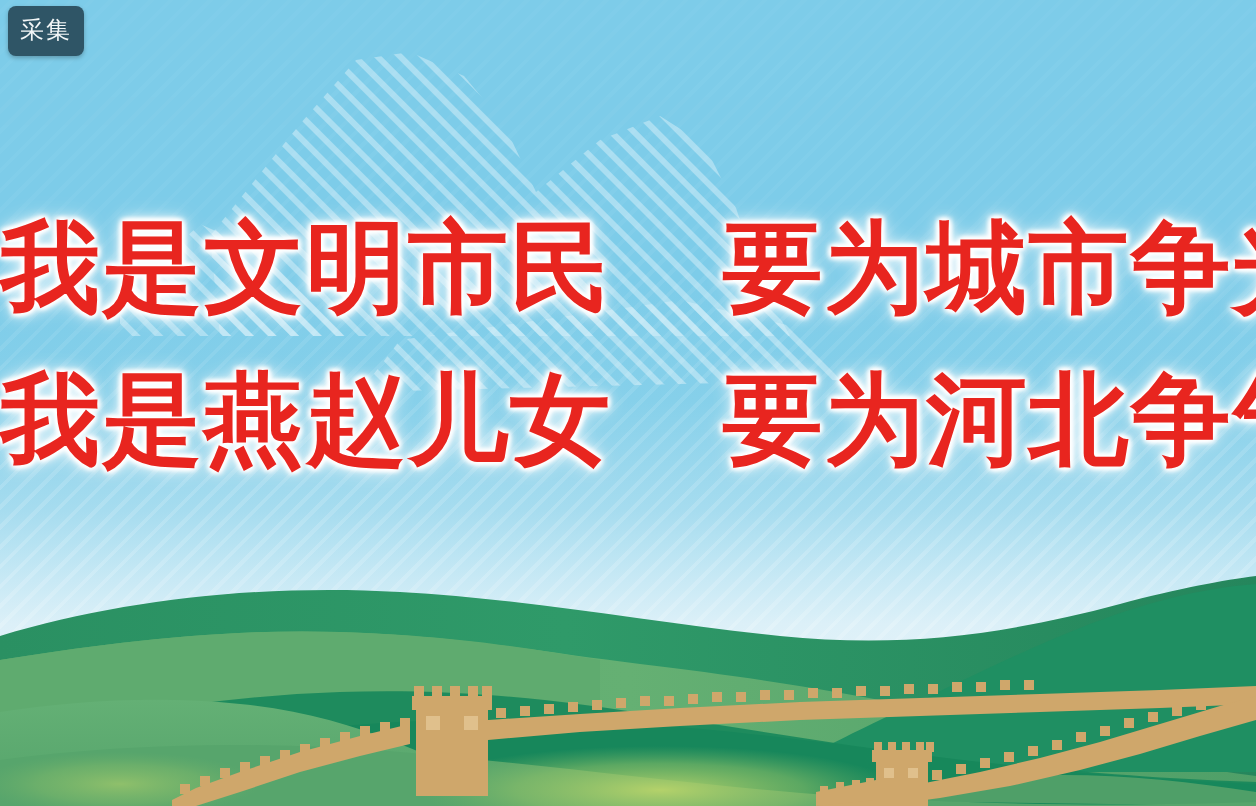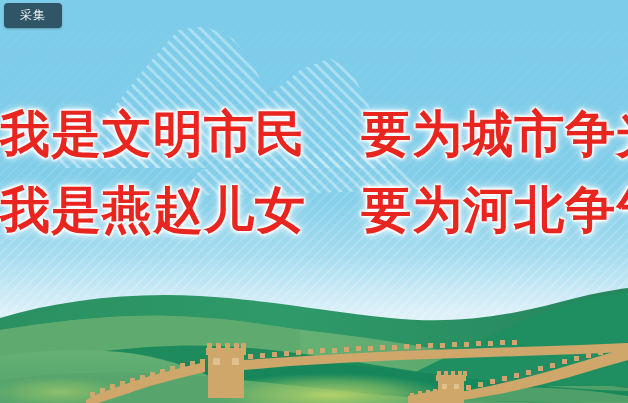--- a/index.html
+++ b/index.html
@@ -106,21 +106,21 @@
         1px -1px 2px rgba(255,255,255,0.95),
         -1px 1px 2px rgba(255,255,255,0.95),
         0 0 11px rgba(255,255,255,0.8);
   }
 
   
   .capture-button {
     position: absolute;
     left: 4px;
     top: 3px;
-    width: 58px;
+    width: 38px;
     height: 25px;
     border-radius: 4px;
     background: #2f5566;
     color: #f2f6f7;
     font-size: 12px;
     line-height: 25px;
     text-align: center;
     font-family: "DejaVu Sans", "Liberation Sans", sans-serif;
     letter-spacing: 1px;
     z-index: 20;

